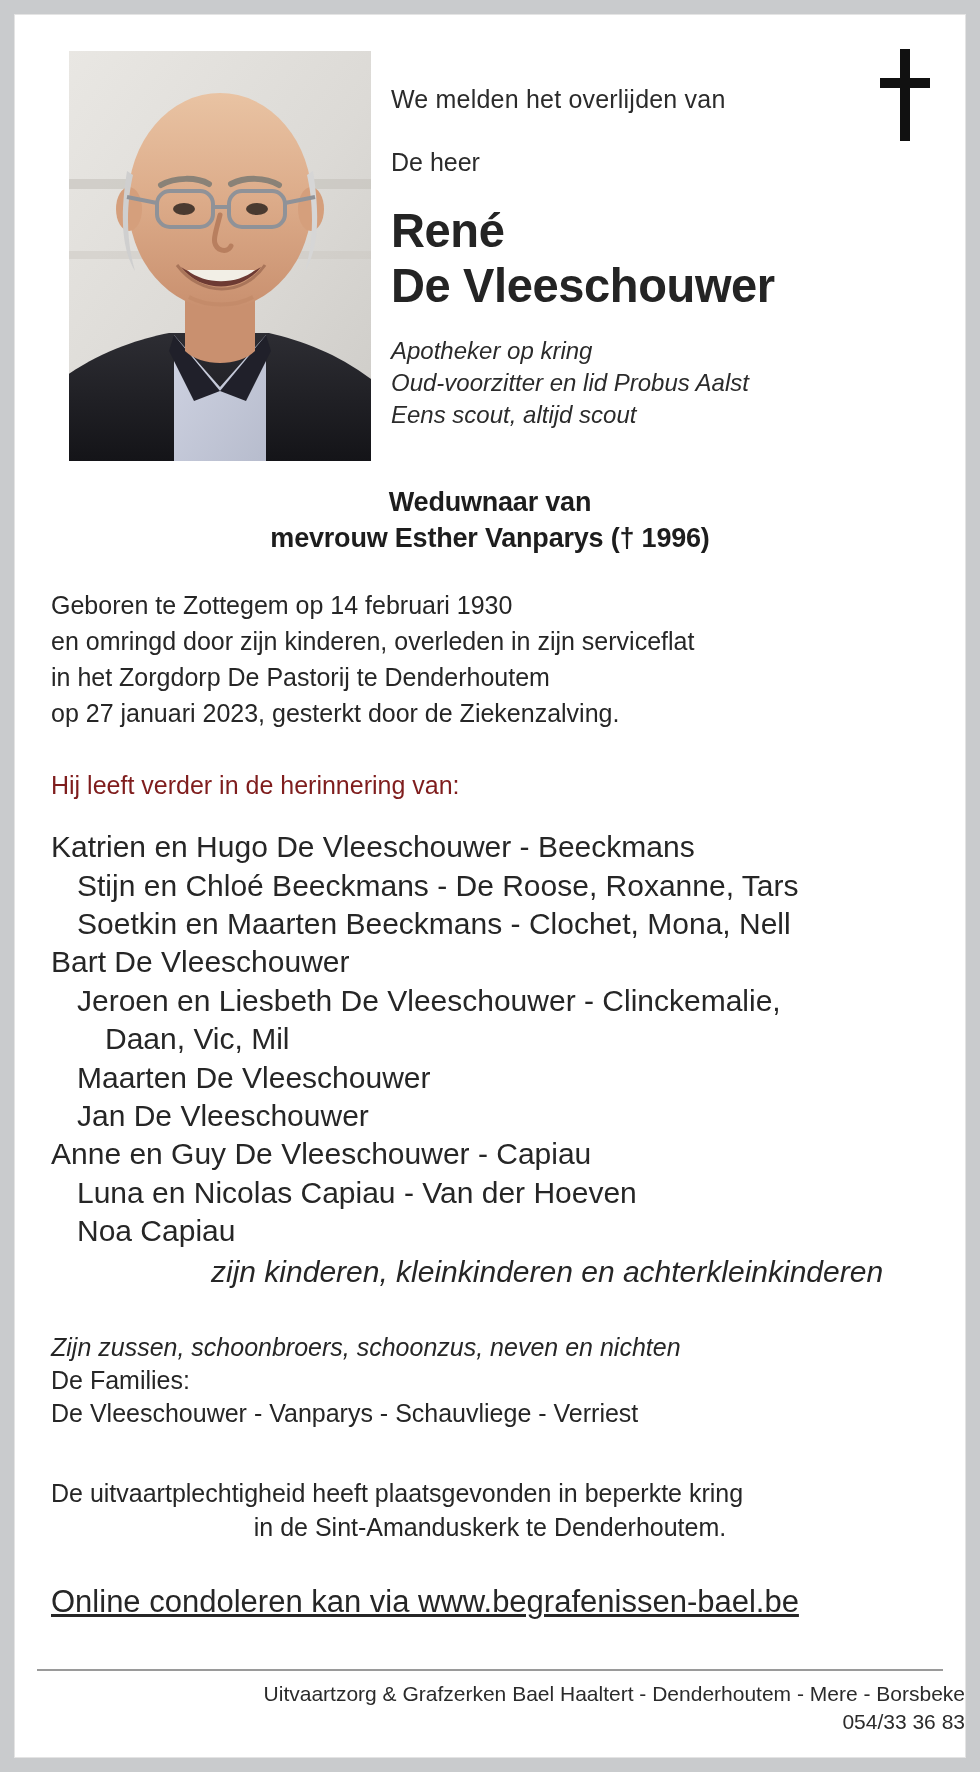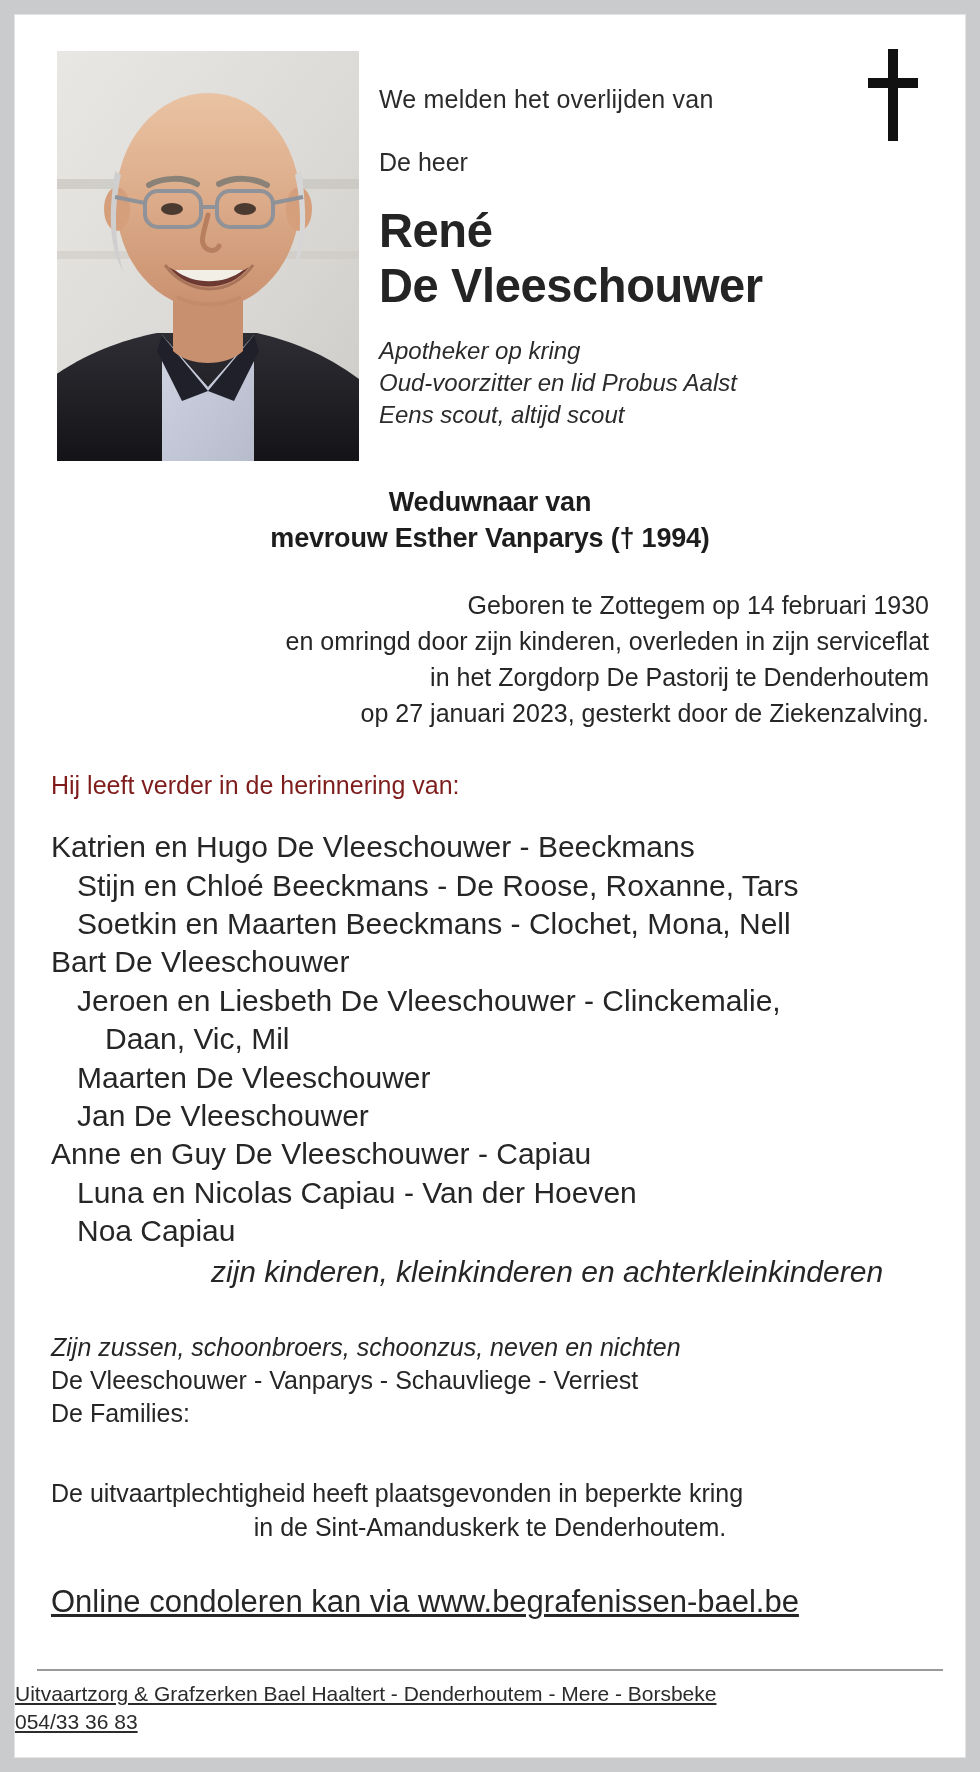--- a/index.html
+++ b/index.html
@@ -29,21 +29,21 @@
     width: 100%;
     height: 100%;
     background: #ffffff;
     box-sizing: border-box;
     border: 1px solid #e4e4e4;
   }
 
   
   .header {
     position: absolute;
-    left: 4px; top: 0;
+    left: 16px; top: 0;
     width: 100%;
     height: 420px;
   }
 
   .photo {
     position: absolute;
     left: 38px;
     top: 36px;
     width: 302px;
     height: 410px;
@@ -124,21 +124,21 @@
     text-align: center;
     font-size: 27px;
     font-weight: bold;
     line-height: 1.32;
     color: #1d1d1d;
     letter-spacing: -0.2px;
   }
 
   .born-block {
     margin-top: 32px;
-    text-align: right;
+    text-align: left;
     font-size: 25px;
     font-weight: 300;
     line-height: 1.43;
     color: #262626;
   }
 
   .memory-intro {
     margin-top: 40px;
     font-size: 25px;
     font-weight: 300;
@@ -194,26 +194,25 @@
     left: 22px;
     right: 22px;
     bottom: 86px;
     height: 2px;
     background: #9a9a9a;
   }
   .footer {
     position: absolute;
     left: 0; right: 0;
     bottom: 22px;
-    text-align: left;
+    text-align: right;
     font-size: 21px;
     font-weight: 300;
     line-height: 1.3;
     color: #2b2b2b;
-    text-decoration: underline;
   }
 </style>
 </head>
 <body>
 
 <div class="card-outer">
   <div class="card">
 
     <div class="header">
 
@@ -299,21 +298,21 @@
           <div>Oud-voorzitter en lid Probus Aalst</div>
           <div>Eens scout, altijd scout</div>
         </div>
       </div>
     </div>
 
     <div class="body-area">
 
       <div class="widow">
         <div>Weduwnaar van</div>
-        <div>mevrouw Esther Vanparys († 1994)</div>
+        <div>mevrouw Esther Vanparys († 1996)</div>
       </div>
 
       <div class="born-block">
         <div>Geboren te Zottegem op 14 februari 1930</div>
         <div>en omringd door zijn kinderen, overleden in zijn serviceflat</div>
         <div>in het Zorgdorp De Pastorij  te Denderhoutem</div>
         <div>op 27 januari 2023, gesterkt door de Ziekenzalving.</div>
       </div>
 
       <div class="memory-intro">Hij leeft verder in de herinnering van:</div>
@@ -328,22 +327,22 @@
         <div class="lvl1">Maarten De Vleeschouwer</div>
         <div class="lvl1">Jan De Vleeschouwer</div>
         <div class="lvl0">Anne en Guy De Vleeschouwer - Capiau</div>
         <div class="lvl1">Luna en Nicolas Capiau - Van der Hoeven</div>
         <div class="lvl1">Noa Capiau</div>
         <div class="caption">zijn kinderen, kleinkinderen en achterkleinkinderen</div>
       </div>
 
       <div class="relatives">
         <div class="ital">Zijn zussen, schoonbroers, schoonzus, neven en nichten</div>
+        <div>De Families:</div>
         <div>De Vleeschouwer - Vanparys - Schauvliege - Verriest</div>
-        <div>De Families:</div>
       </div>
 
       <div class="service-block">
         <div class="l1">De uitvaartplechtigheid heeft plaatsgevonden in beperkte kring</div>
         <div>in de Sint-Amanduskerk te Denderhoutem.</div>
       </div>
 
       <div class="condolence">Online condoleren kan via www.begrafenissen-bael.be</div>
     </div>
 

